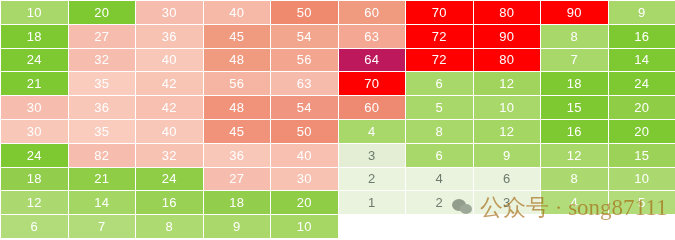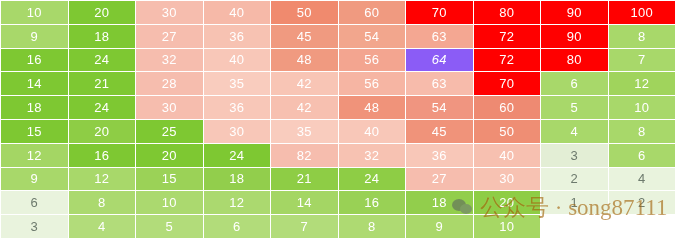--- a/index.html
+++ b/index.html
@@ -100,64 +100,61 @@
   <div id="heatmap-grid">
       <div class="hm-cell" style="background: rgb(168, 216, 106);">10</div>
       <div class="hm-cell" style="background: rgb(126, 200, 50);">20</div>
       <div class="hm-cell" style="background: rgb(246, 189, 174);">30</div>
       <div class="hm-cell" style="background: rgb(246, 185, 168);">40</div>
       <div class="hm-cell" style="background: rgb(240, 138, 110);">50</div>
       <div class="hm-cell" style="background: rgb(240, 154, 128);">60</div>
       <div class="hm-cell" style="background: rgb(255, 0, 0);">70</div>
       <div class="hm-cell" style="background: rgb(255, 0, 0);">80</div>
       <div class="hm-cell" style="background: rgb(255, 0, 0);">90</div>
-      <div class="hm-cell" style="background: rgb(255, 0, 0);">100</div>
       <div class="hm-cell" style="background: rgb(168, 216, 106);">9</div>
       <div class="hm-cell" style="background: rgb(126, 200, 50);">18</div>
       <div class="hm-cell" style="background: rgb(246, 189, 174);">27</div>
       <div class="hm-cell" style="background: rgb(247, 194, 178);">36</div>
       <div class="hm-cell" style="background: rgb(240, 154, 128);">45</div>
       <div class="hm-cell" style="background: rgb(242, 166, 141);">54</div>
       <div class="hm-cell" style="background: rgb(244, 167, 146);">63</div>
       <div class="hm-cell" style="background: rgb(255, 0, 0);">72</div>
       <div class="hm-cell" style="background: rgb(255, 0, 0);">90</div>
       <div class="hm-cell" style="background: rgb(168, 216, 106);">8</div>
       <div class="hm-cell" style="background: rgb(126, 200, 50);">16</div>
       <div class="hm-cell" style="background: rgb(126, 200, 50);">24</div>
       <div class="hm-cell" style="background: rgb(246, 189, 174);">32</div>
       <div class="hm-cell" style="background: rgb(248, 199, 184);">40</div>
       <div class="hm-cell" style="background: rgb(240, 154, 128);">48</div>
       <div class="hm-cell" style="background: rgb(243, 165, 144);">56</div>
-      <div class="hm-cell" style="background: #8b5cf6; font-style: italic;">64</div>
+      <div class="hm-cell" style="background: #be185d;">64</div>
       <div class="hm-cell" style="background: rgb(255, 0, 0);">72</div>
       <div class="hm-cell" style="background: rgb(255, 0, 0);">80</div>
       <div class="hm-cell" style="background: rgb(168, 216, 106);">7</div>
       <div class="hm-cell" style="background: rgb(126, 200, 50);">14</div>
       <div class="hm-cell" style="background: rgb(126, 200, 50);">21</div>
-      <div class="hm-cell" style="background: rgb(246, 189, 174);">28</div>
       <div class="hm-cell" style="background: rgb(249, 204, 190);">35</div>
       <div class="hm-cell" style="background: rgb(248, 197, 181);">42</div>
       <div class="hm-cell" style="background: rgb(246, 181, 163);">56</div>
       <div class="hm-cell" style="background: rgb(247, 187, 171);">63</div>
       <div class="hm-cell" style="background: rgb(255, 0, 0);">70</div>
       <div class="hm-cell" style="background: rgb(168, 216, 106);">6</div>
       <div class="hm-cell" style="background: rgb(160, 212, 92);">12</div>
       <div class="hm-cell" style="background: rgb(126, 200, 50);">18</div>
       <div class="hm-cell" style="background: rgb(126, 200, 50);">24</div>
       <div class="hm-cell" style="background: rgb(246, 189, 174);">30</div>
       <div class="hm-cell" style="background: rgb(248, 199, 184);">36</div>
       <div class="hm-cell" style="background: rgb(247, 192, 176);">42</div>
       <div class="hm-cell" style="background: rgb(240, 147, 122);">48</div>
       <div class="hm-cell" style="background: rgb(240, 149, 128);">54</div>
       <div class="hm-cell" style="background: rgb(238, 138, 114);">60</div>
       <div class="hm-cell" style="background: rgb(168, 216, 106);">5</div>
       <div class="hm-cell" style="background: rgb(168, 216, 106);">10</div>
       <div class="hm-cell" style="background: rgb(126, 200, 50);">15</div>
       <div class="hm-cell" style="background: rgb(142, 205, 69);">20</div>
-      <div class="hm-cell" style="background: rgb(126, 200, 50);">25</div>
       <div class="hm-cell" style="background: rgb(248, 199, 184);">30</div>
       <div class="hm-cell" style="background: rgb(249, 204, 190);">35</div>
       <div class="hm-cell" style="background: rgb(248, 199, 184);">40</div>
       <div class="hm-cell" style="background: rgb(240, 147, 122);">45</div>
       <div class="hm-cell" style="background: rgb(239, 142, 116);">50</div>
       <div class="hm-cell" style="background: rgb(168, 216, 106);">4</div>
       <div class="hm-cell" style="background: rgb(168, 216, 106);">8</div>
       <div class="hm-cell" style="background: rgb(164, 214, 100);">12</div>
       <div class="hm-cell" style="background: rgb(126, 200, 50);">16</div>
       <div class="hm-cell" style="background: rgb(126, 200, 50);">20</div>

